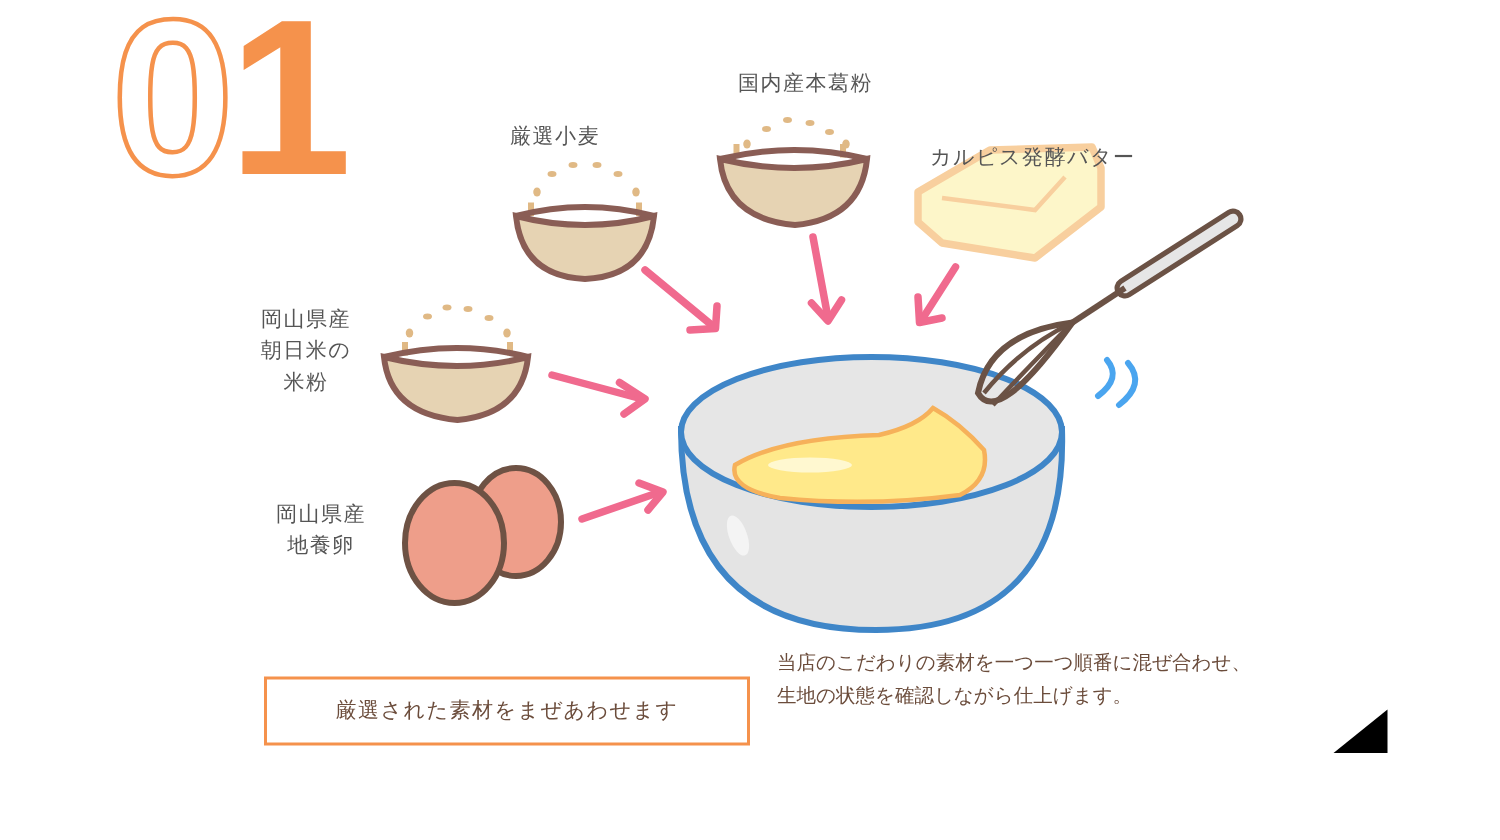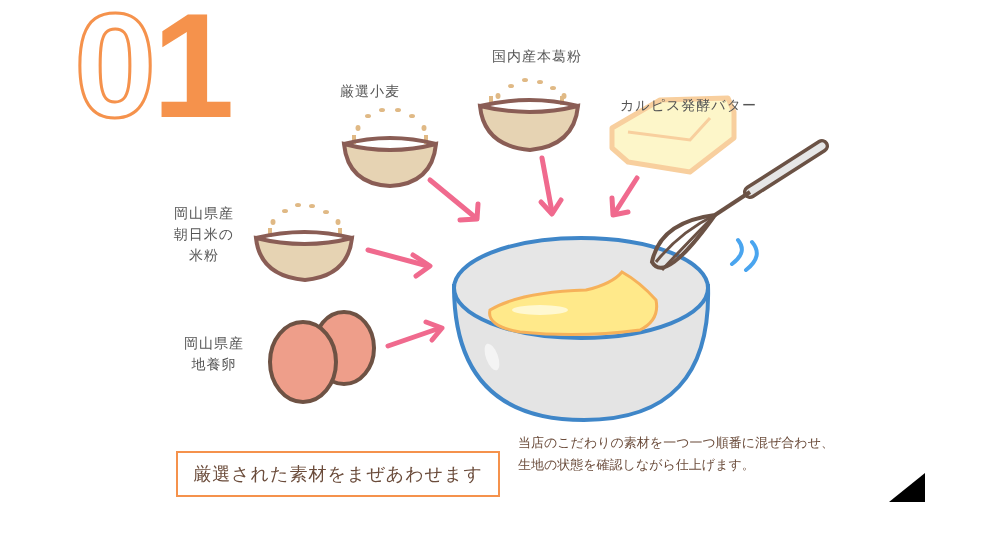--- a/index.html
+++ b/index.html
@@ -2,21 +2,21 @@
 <html><head>
 <meta charset="utf-8">
 <style>
   html,body{margin:0;padding:0;background:#fff;}
   body{width:1000px;height:560px;position:relative;overflow:hidden;font-family:"DejaVu Sans",sans-serif;color:#555;}
   .abs{position:absolute;}
   .step-num{left:74px;top:-8px;font-family:"Liberation Sans",sans-serif;font-weight:bold;font-size:148px;line-height:1;letter-spacing:-4px;}
   .step-num .zero{color:#fff;-webkit-text-stroke:3px #f5924c;}
   .step-num .one{color:#f5924c;}
   .label{font-size:14px;color:#555;line-height:21px;text-align:center;letter-spacing:1px;white-space:nowrap;}
-  .headline{left:176px;top:451px;width:324px;height:46px;box-sizing:border-box;border:2px solid #f5924c;display:flex;align-items:center;justify-content:center;font-size:18px;color:#6b4c3b;letter-spacing:1px;}
+  .headline{left:176px;top:451px;width:324px;height:46px;box-sizing:border-box;border:2px solid #f5924c;display:flex;align-items:center;justify-content:center;font-size:14px;color:#6b4c3b;letter-spacing:1px;}
   .desc{left:518px;top:432px;font-size:13px;color:#6b4c3b;line-height:22px;white-space:nowrap;}
   .corner{left:889px;top:473px;width:0;height:0;border-left:36px solid transparent;border-bottom:29px solid #000;}
   svg.illus{position:absolute;left:0;top:0;}
 </style>
 </head>
 <body>
 
 <div class="abs step-num">
   <span class="zero">0</span><span class="one">1</span>
 </div>

